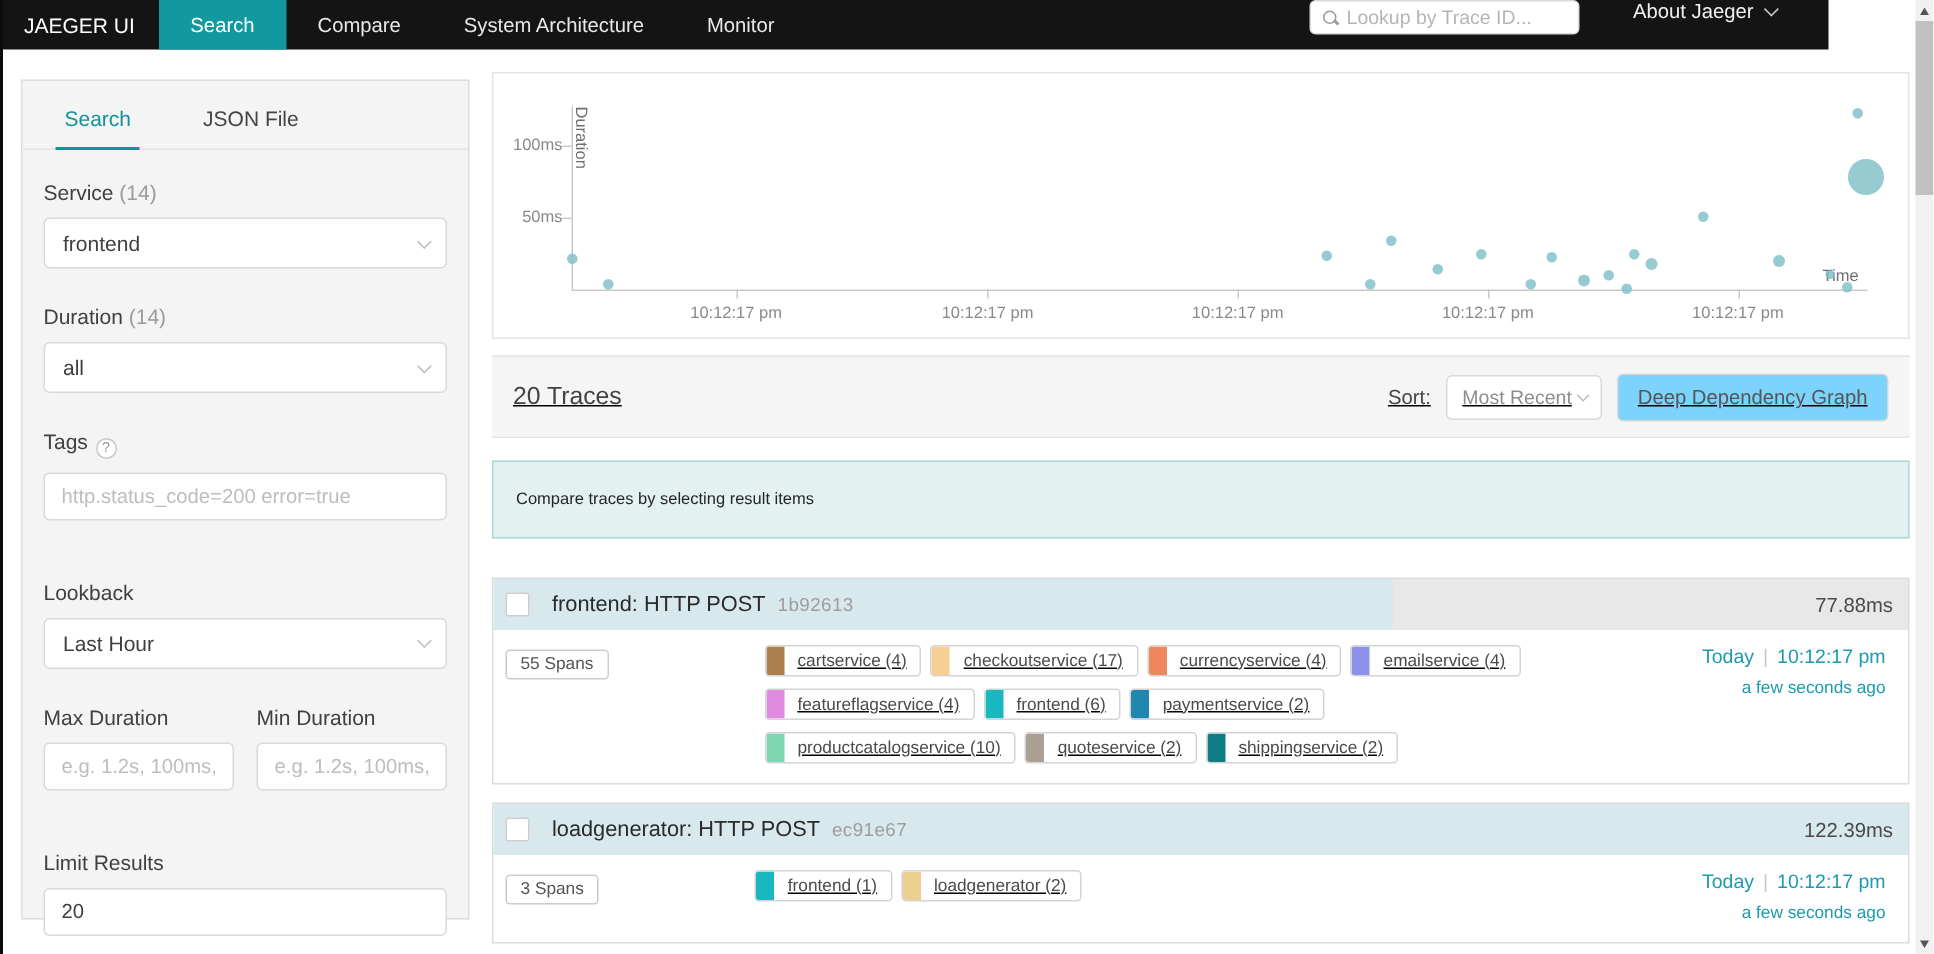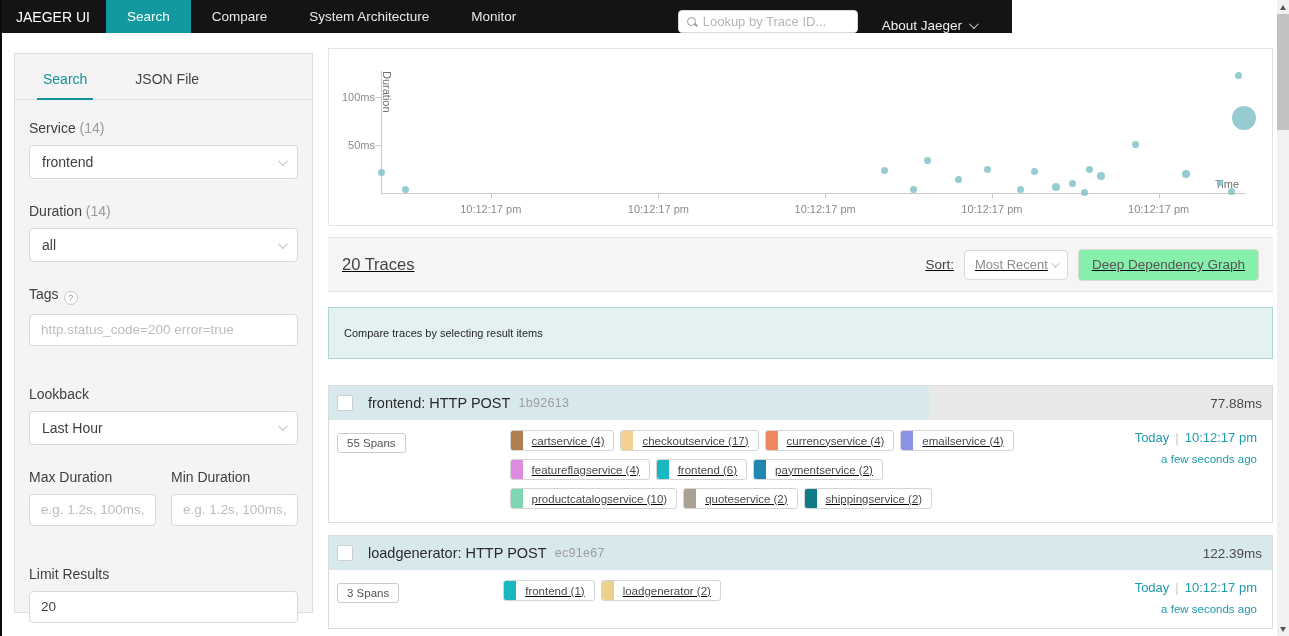--- a/index.html
+++ b/index.html
@@ -1,27 +1,27 @@
 <!DOCTYPE html>
 <html><head>
 <meta charset="utf-8">
 <style>
   * { margin:0; padding:0; box-sizing:border-box; }
   html,body { width:1289px; height:636px; overflow:hidden; background:#fff;
     font-family:"Liberation Sans", sans-serif; position:relative; }
   .left-edge { position:absolute; left:0; top:0; width:2px; height:636px; background:#0b0b0b; z-index:60; }
 
   
-  .navbar { position:absolute; left:0; top:0; width:1012px; height:33px; background:#141414;
+  .navbar { position:absolute; left:0; top:0; width:1219px; height:33px; background:#141414;
     display:flex; align-items:stretch; z-index:40; }
   .brand { color:#fff; font-size:14px; display:flex; align-items:center; padding:0 16px 0 16px; }
   .nav-menu { display:flex; align-items:stretch; }
   .nav-item { color:#e8e8e8; font-size:13.5px; display:flex; align-items:center; padding:0 21px; cursor:pointer; }
   .nav-item.active { background:#12999f; color:#fff; }
-  .nav-right { margin-left:auto; display:flex; align-items:flex-end; gap:24px; padding-right:36px; }
+  .nav-right { margin-left:auto; display:flex; align-items:flex-start; gap:36px; padding-right:36px; }
   .nav-search { width:180px; height:23px; background:#fff; border:1px solid #d9d9d9; border-radius:4px;
     display:flex; align-items:center; padding:0 8px; gap:6px; }
   .nav-search input { border:none; outline:none; flex:1; font-size:13px; color:#333; background:transparent; min-width:0; }
   .nav-search input::placeholder { color:#b5b5b5; }
   .mag { width:10px; height:10px; position:relative; flex:0 0 auto; }
   .mag::before { content:""; position:absolute; left:0; top:0; width:7px; height:7px; border:1.4px solid #9a9a9a; border-radius:50%; }
   .mag::after { content:""; position:absolute; left:7px; top:7px; width:4px; height:1.6px; background:#9a9a9a; transform:rotate(45deg); }
   .about { color:#f0f0f0; font-size:13.5px; display:flex; align-items:center; gap:7px; cursor:pointer; }
   .chev { width:7px; height:7px; border-right:1.5px solid #bfbfbf; border-bottom:1.5px solid #bfbfbf;
     transform:rotate(45deg) translateY(-2px); display:inline-block; flex:0 0 auto; }
@@ -65,21 +65,21 @@
   .dot { position:absolute; border-radius:50%; opacity:.8; }
 
   .results-head { margin-top:11px; height:55px; background:#f5f5f5; border-top:1px solid #e4e4e4; border-bottom:1px solid #e4e4e4;
     display:flex; align-items:center; padding:0 14px;text-decoration:underline; }
   .results-count { font-size:16.5px; color:#434343; font-weight:400; }
   .head-right { margin-left:auto; display:flex; align-items:center; gap:10px; }
   .sort-label { font-size:13.5px; color:#454545; }
   .sort-sel { width:104px; height:30px; background:#fff; border:1px solid #d9d9d9; border-radius:4px;
     display:flex; align-items:center; padding:0 10px; font-size:13px; color:#8d8d8d; cursor:pointer; }
   .sort-sel .chev { margin-left:auto; width:6px; height:6px; }
-  .btn-plain { background:#86efac; border:1px solid #d9d9d9; border-radius:4px; height:32px; padding:0 13px;
+  .btn-plain { background:#7dd3fc; border:1px solid #d9d9d9; border-radius:4px; height:32px; padding:0 13px;
     font-size:13.5px; color:#555; cursor:pointer; font-family:inherit; }
 
   .banner { margin-top:15px; height:52px; background:#e4f1f1; border:1px solid #aed6d5;
     display:flex; align-items:center; padding:0 15px; font-size:11px; color:#262626; }
 
   .trace-list { margin-top:26px; display:flex; flex-direction:column; gap:12px; }
   .trace-card { background:#fff; border:1px solid #dcdcdc; }
   .trace-header { height:34px; display:flex; align-items:center; padding:0 10px 0 8px; cursor:pointer; }
   .cbox { width:16px; height:16px; background:#fff; border:1px solid #cfcfcf; border-radius:2px; flex:0 0 auto; }
   .t-title { font-size:14.5px; color:#2a2a2a; margin-left:15px; white-space:nowrap; }

